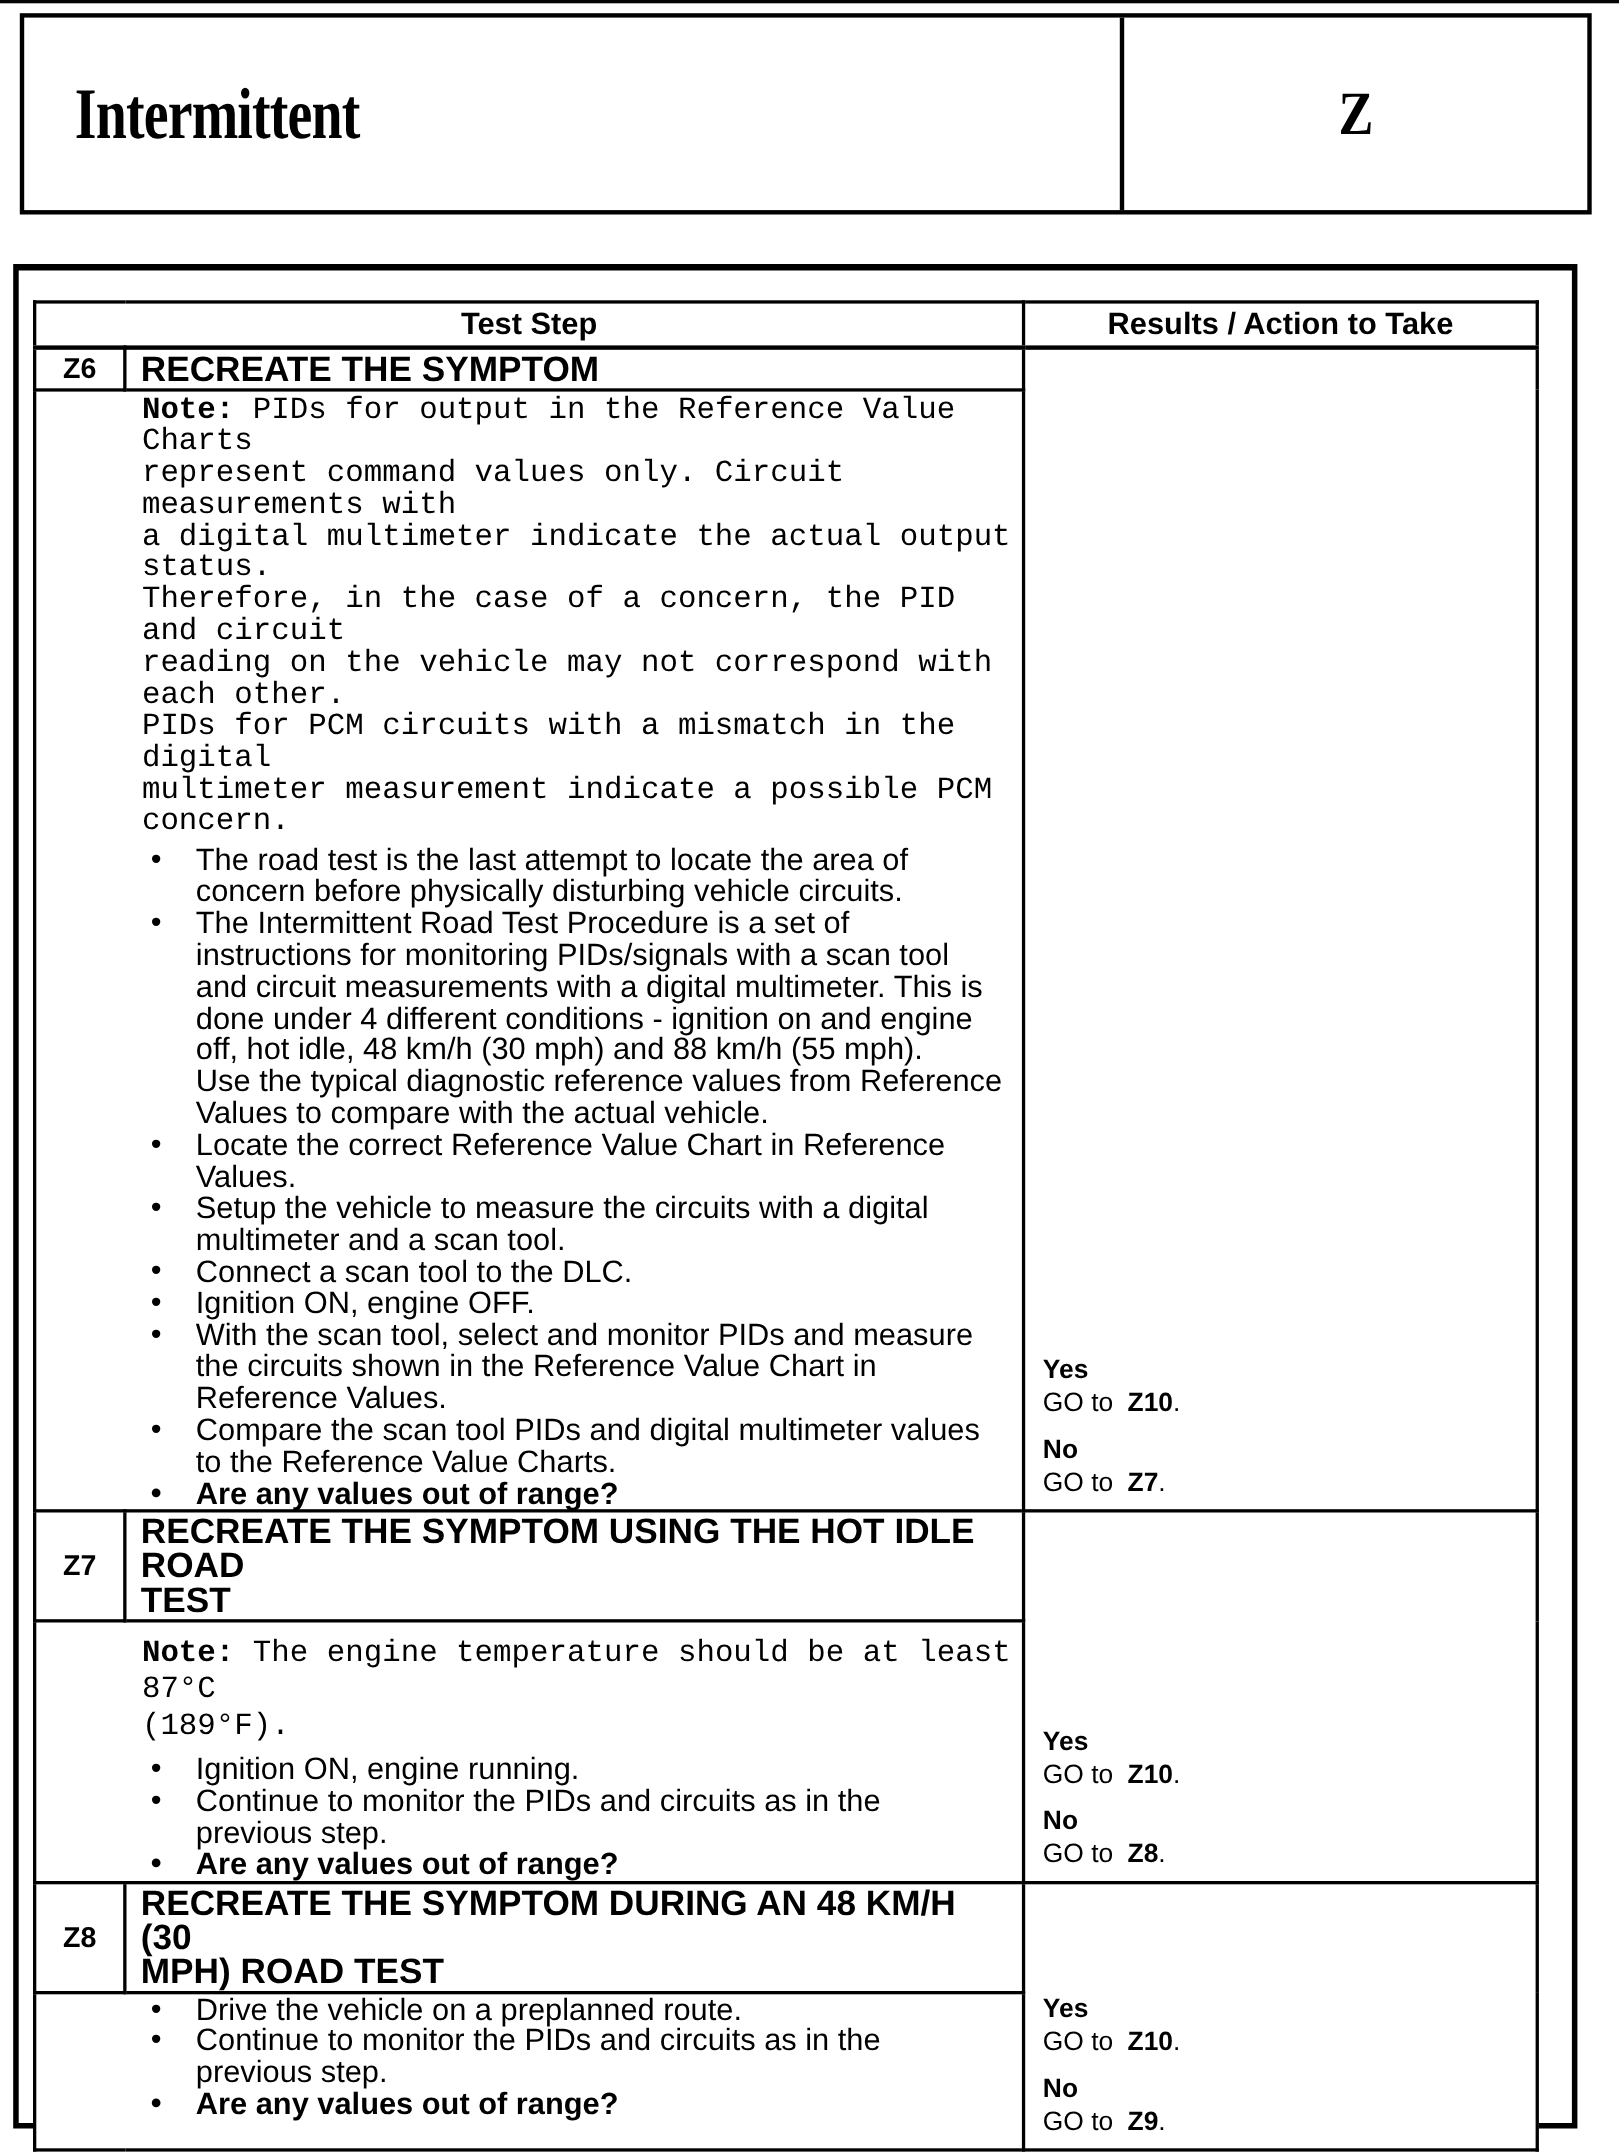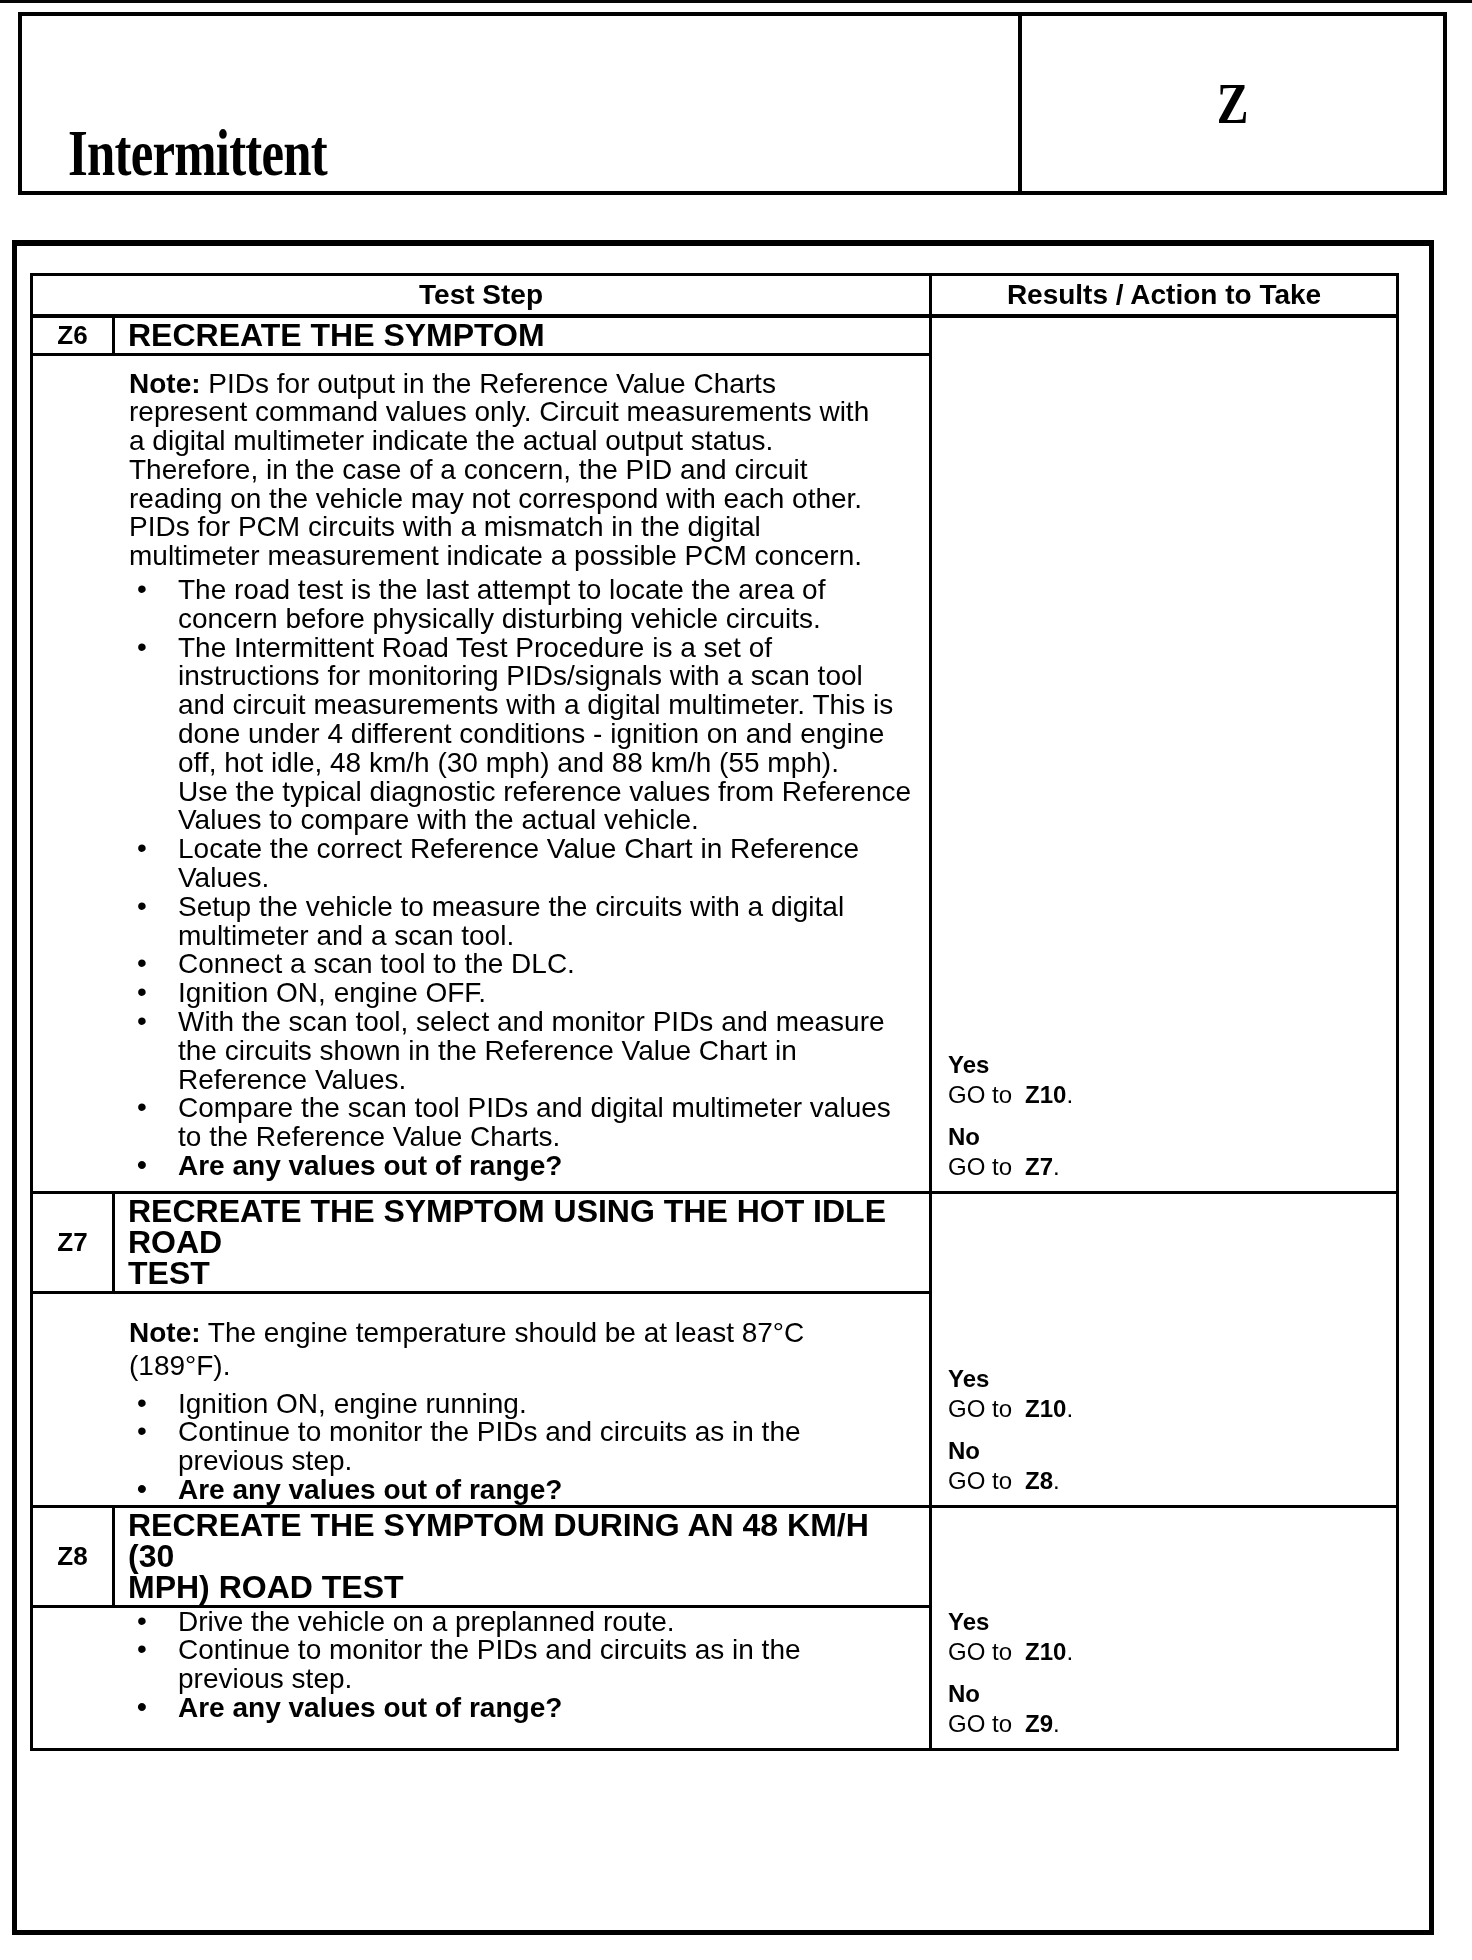--- a/index.html
+++ b/index.html
@@ -24,21 +24,21 @@
   .header-box {
     position: absolute; left: 18px; top: 12px;
     width: 1429px; height: 183px;
     border: 4px solid #000;
     display: flex;
     background: #fff;
   }
   .header-title-cell {
     width: 1000px;
     border-right: 4px solid #000;
-    display: flex; align-items: flex-end;
+    display: flex; align-items: center;
   }
   .header-title {
     font-family: "Liberation Serif", serif;
     font-weight: bold;
     font-size: 66px;
     letter-spacing: -1px;
     transform: scaleX(0.77);
     transform-origin: 0 50%;
     margin-left: 46px;
     white-space: nowrap;
@@ -103,21 +103,21 @@
 
   td.step-body {
     vertical-align: top;
     font-size: 28px;
     line-height: 28.8px;
     padding: 4px 8px 0 96px;
   }
   td.step-body.pad-md { padding-top: 12px; }
   td.step-body.pad-lg { padding-top: 0; }
 
-  p.note { margin: 10px 0 5px 0; white-space: pre-line; }
+  p.note { margin: 0 0 5px 0; white-space: pre-line; font-family: Liberation Mono, monospace; }
   p.note.note-z7 { line-height: 33px; margin-bottom: 8px; }
   p.note b { font-weight: bold; }
 
   ul.bullets { list-style: none; margin: 0; padding: 0; }
   ul.bullets li {
     position: relative;
     padding-left: 49px;
     white-space: pre-line;
   }
   ul.bullets li::before {

